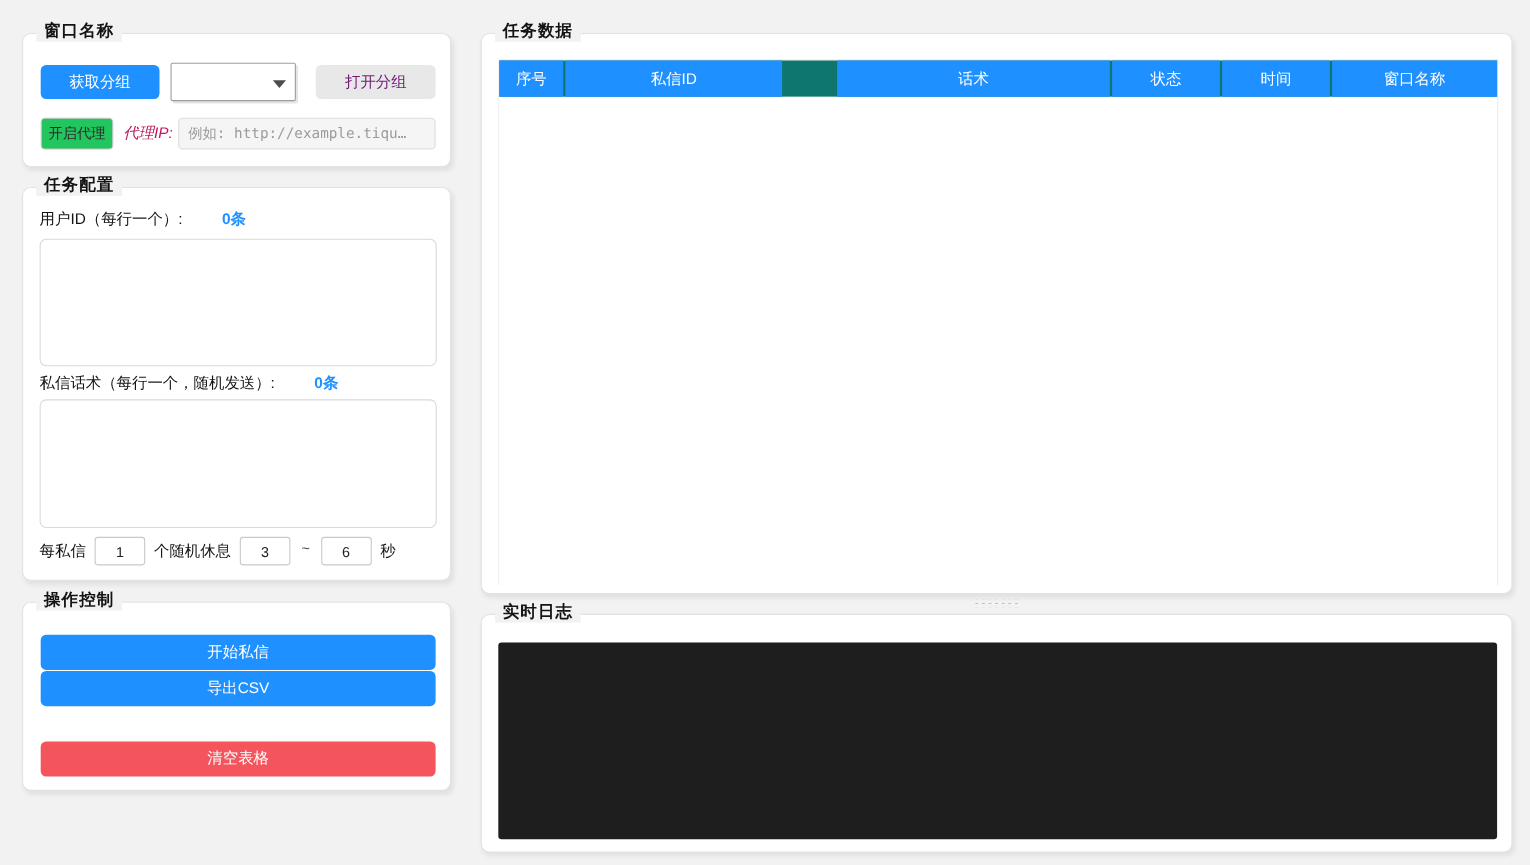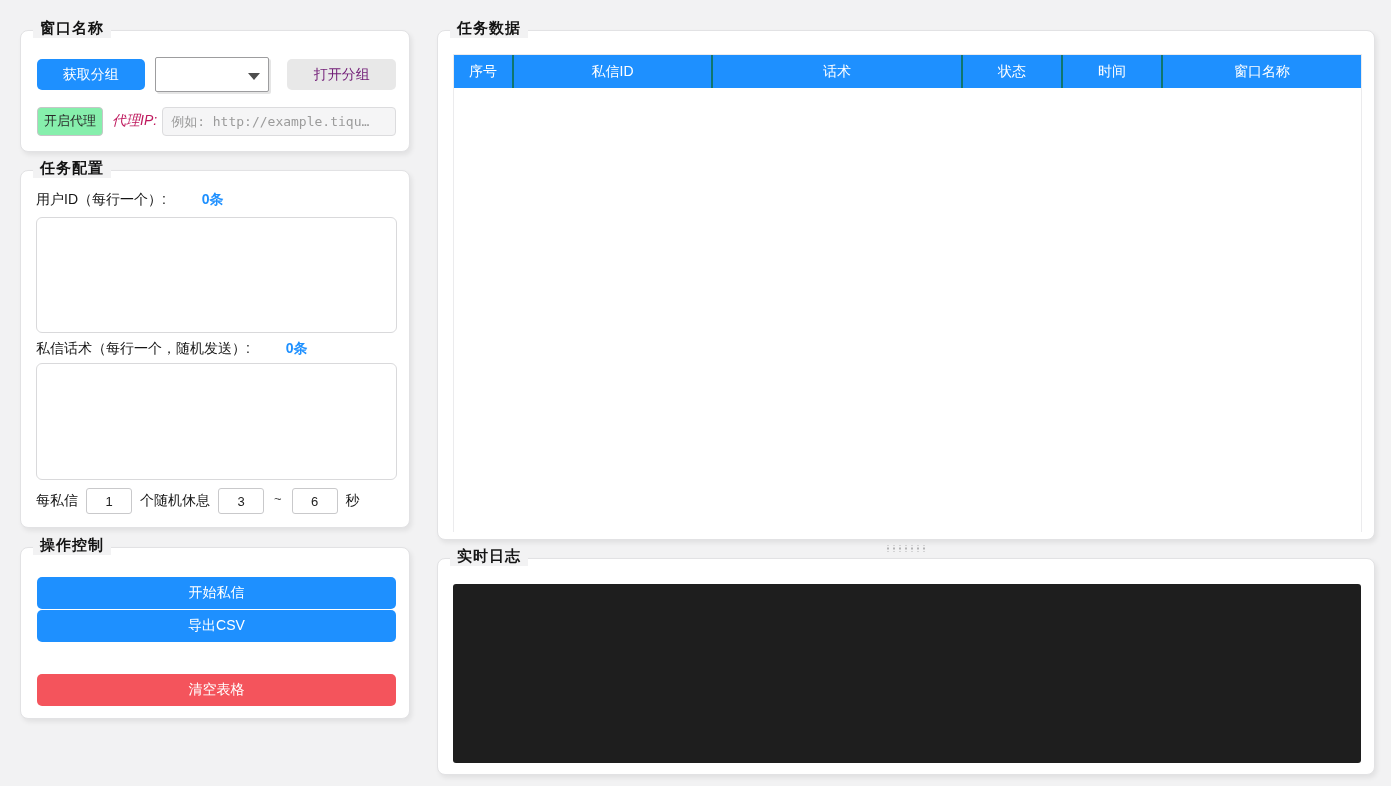--- a/index.html
+++ b/index.html
@@ -36,21 +36,21 @@
   .btn {
     display:flex; align-items:center; justify-content:center;
     border:none; border-radius:5px;
     font-size:14px; cursor:pointer;
     font-family:inherit;
   }
   .btn-blue { background:var(--accent-blue); color:#ffffff; }
   .btn-red  { background:var(--accent-red);  color:#ffffff; }
   .btn-disabled { background:#e8e8e8; color:#701a75; cursor:default; }
   .btn-plain {
-    background:#86efac; color:#2a2a2a;
+    background:#22c55e; color:#2a2a2a;
     border:1px solid #c6c6c8; border-radius:4px; font-size:13px;
   }
 
   
   .gm-row1 { position:absolute; left:16px; top:26px; width:359px; height:35px; display:flex; align-items:center; }
   .gm-row2 { position:absolute; left:16px; top:75px; width:359px; height:30px; display:flex; align-items:center; }
 
   #getGroupsBtn { width:111px; height:31px; }
   .combobox {
     position:relative;
@@ -113,21 +113,21 @@
     background:#ffffff; border:1px solid #ebebed;
   }
   .thead { display:flex; gap:2px; background:#0f766e; height:33px; }
   .th {
     background:var(--accent-blue); color:#ffffff;
     font-size:14px; display:flex; align-items:center; justify-content:center;
     cursor:default; overflow:hidden; white-space:nowrap;
   }
   .th.c0 { flex:0 0 58px; }
   .th.c1 { flex:0 0 197px; }
-  .th.c2 { flex:0 0 248px; }
+  .th.c2 { flex:0 0 248px;margin-left:48px; }
   .th.c3 { flex:0 0 98px; }
   .th.c4 { flex:0 0 98px; }
   .th.c5 { flex:1 1 auto; }
   .tbody { height:445px; background:#ffffff; }
 
   
   .splitter {
     position:absolute; left:437px; top:542px; width:938px; height:12px;
     display:flex; align-items:center; justify-content:center;
     cursor:row-resize;

